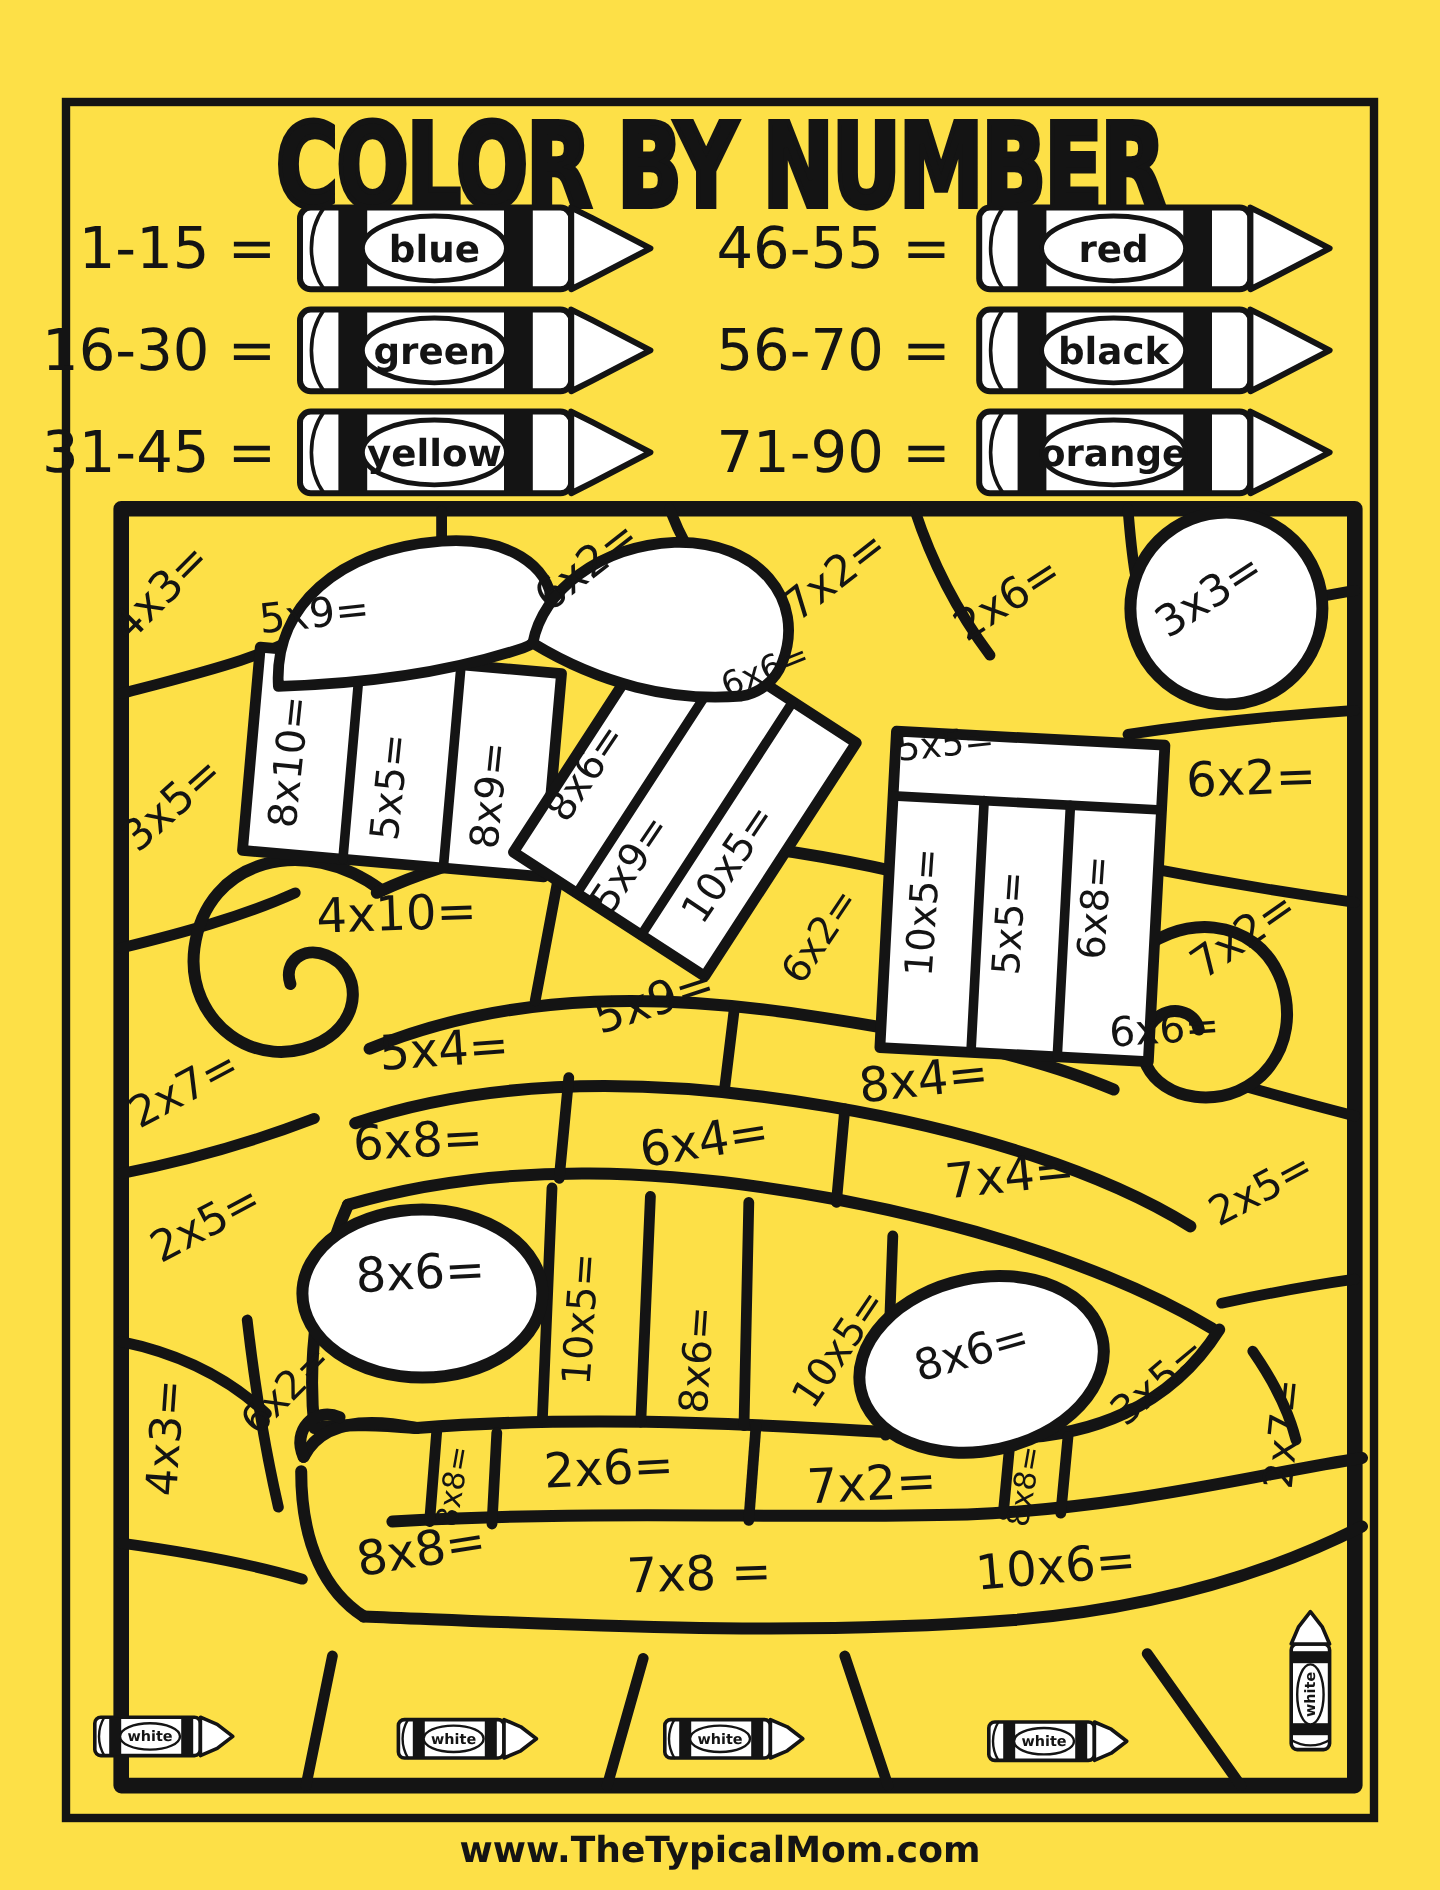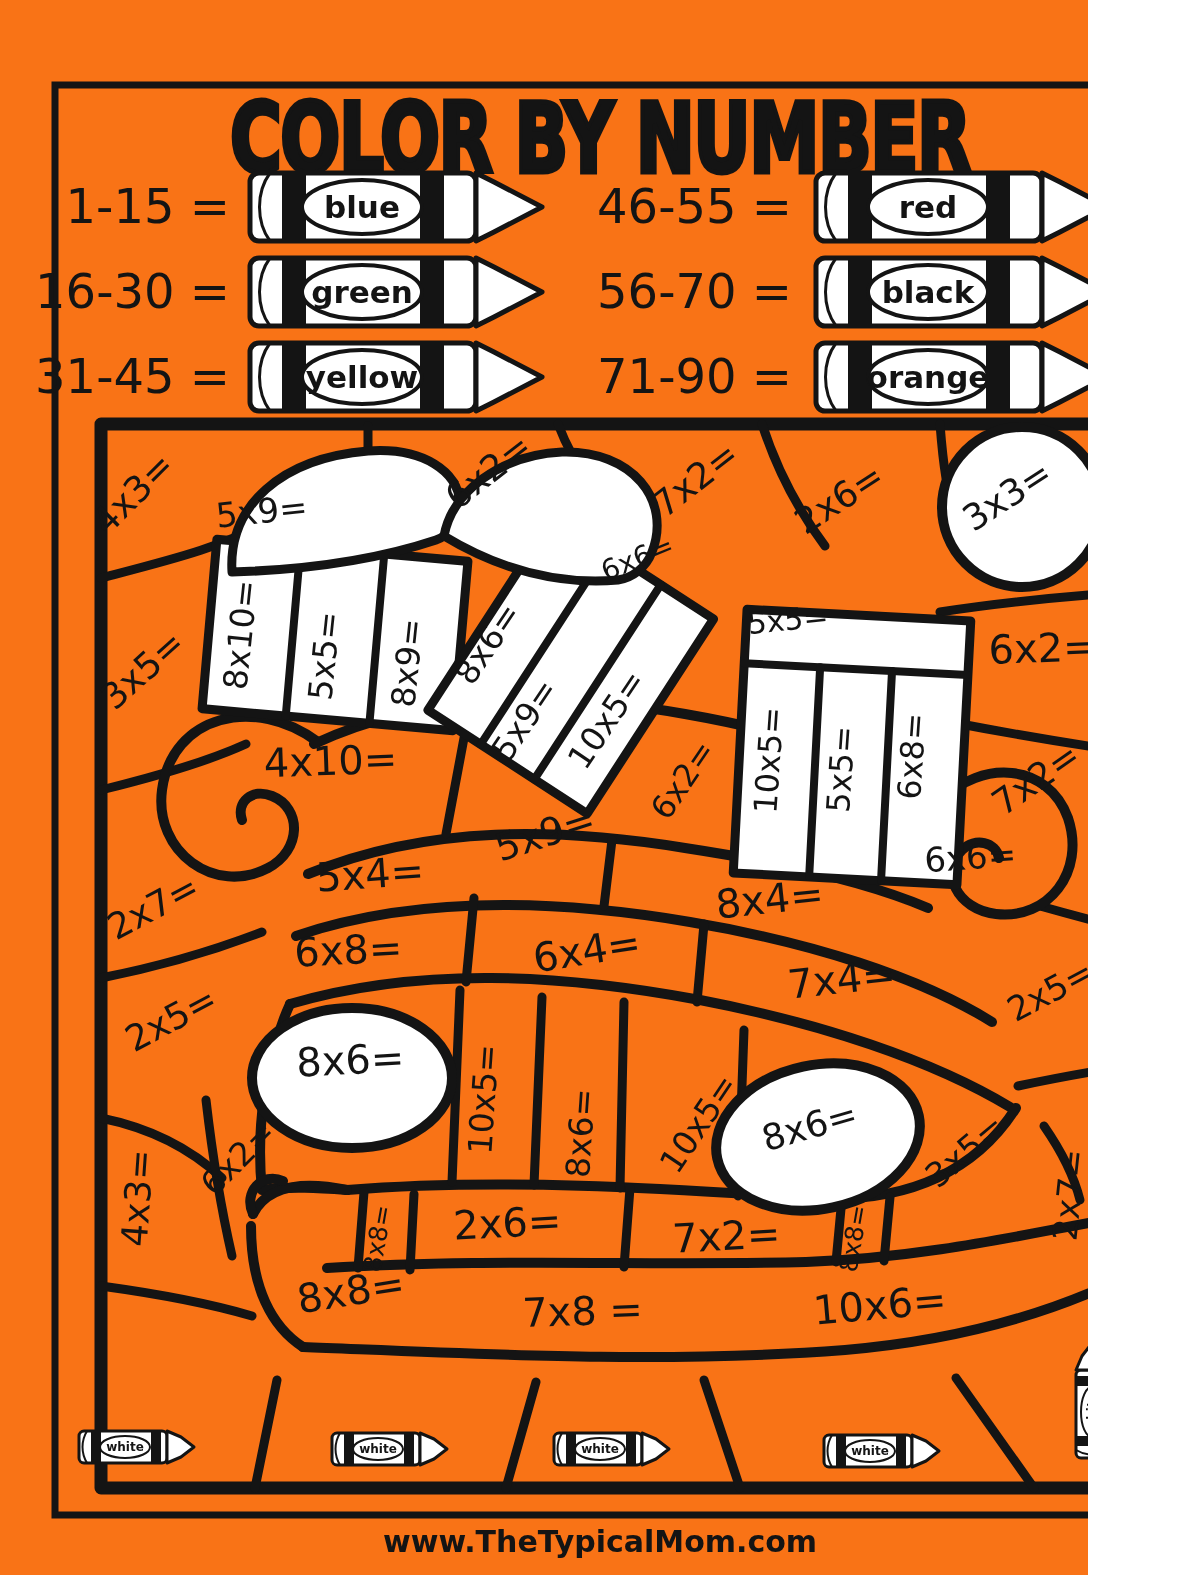--- a/index.html
+++ b/index.html
@@ -1,16 +1,16 @@
 <!DOCTYPE html>
 <html><head>
 <meta charset="utf-8">
 <style>
   html,body{margin:0;padding:0;background:#ffffff;}
-  .page{width:1088px;height:1575px;position:relative;background:#f97316;overflow:hidden;}
+  .page{width:1200px;height:1575px;position:relative;background:#fde047;overflow:hidden;}
   svg{display:block;}
   text{font-family:"DejaVu Sans", sans-serif;}
 </style>
 </head>
 <body>
 
 <div class="page">
 <svg width="1200" height="1575" viewBox="0 0 1200 1575" xmlns="http://www.w3.org/2000/svg">
 
   <rect x="55" y="85" width="1090" height="1430" fill="none" stroke="#141414" stroke-width="7"></rect>

